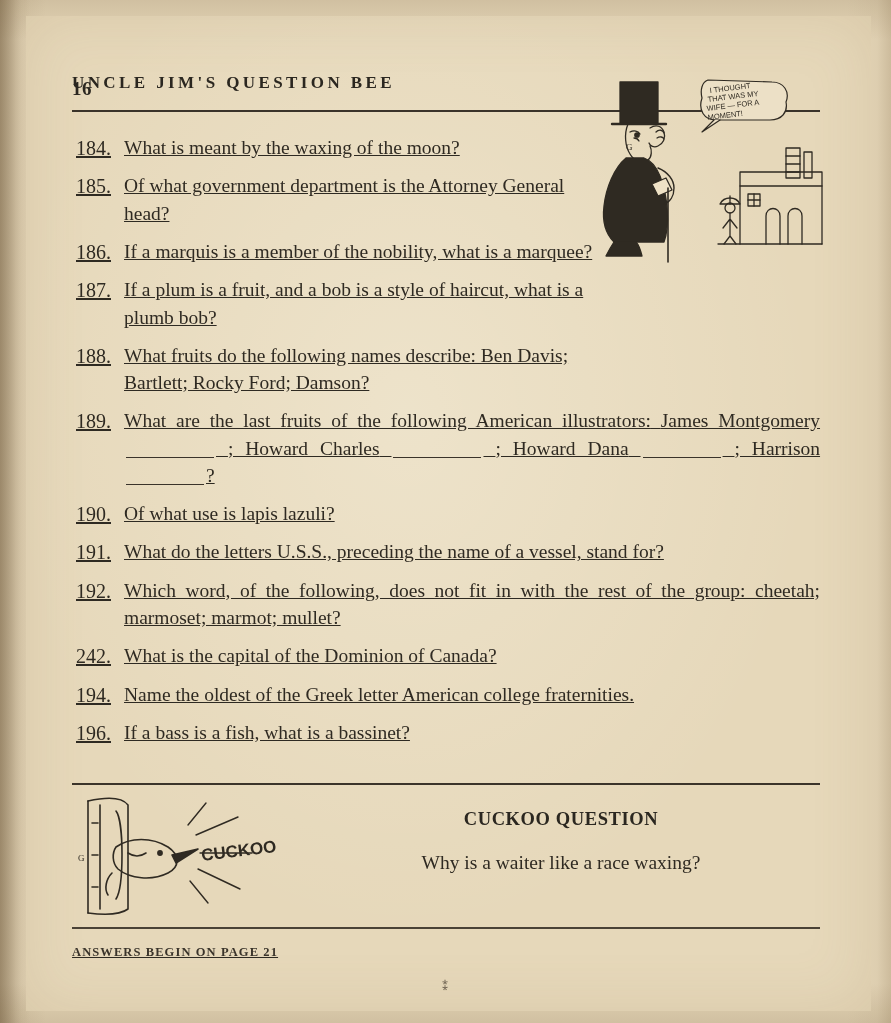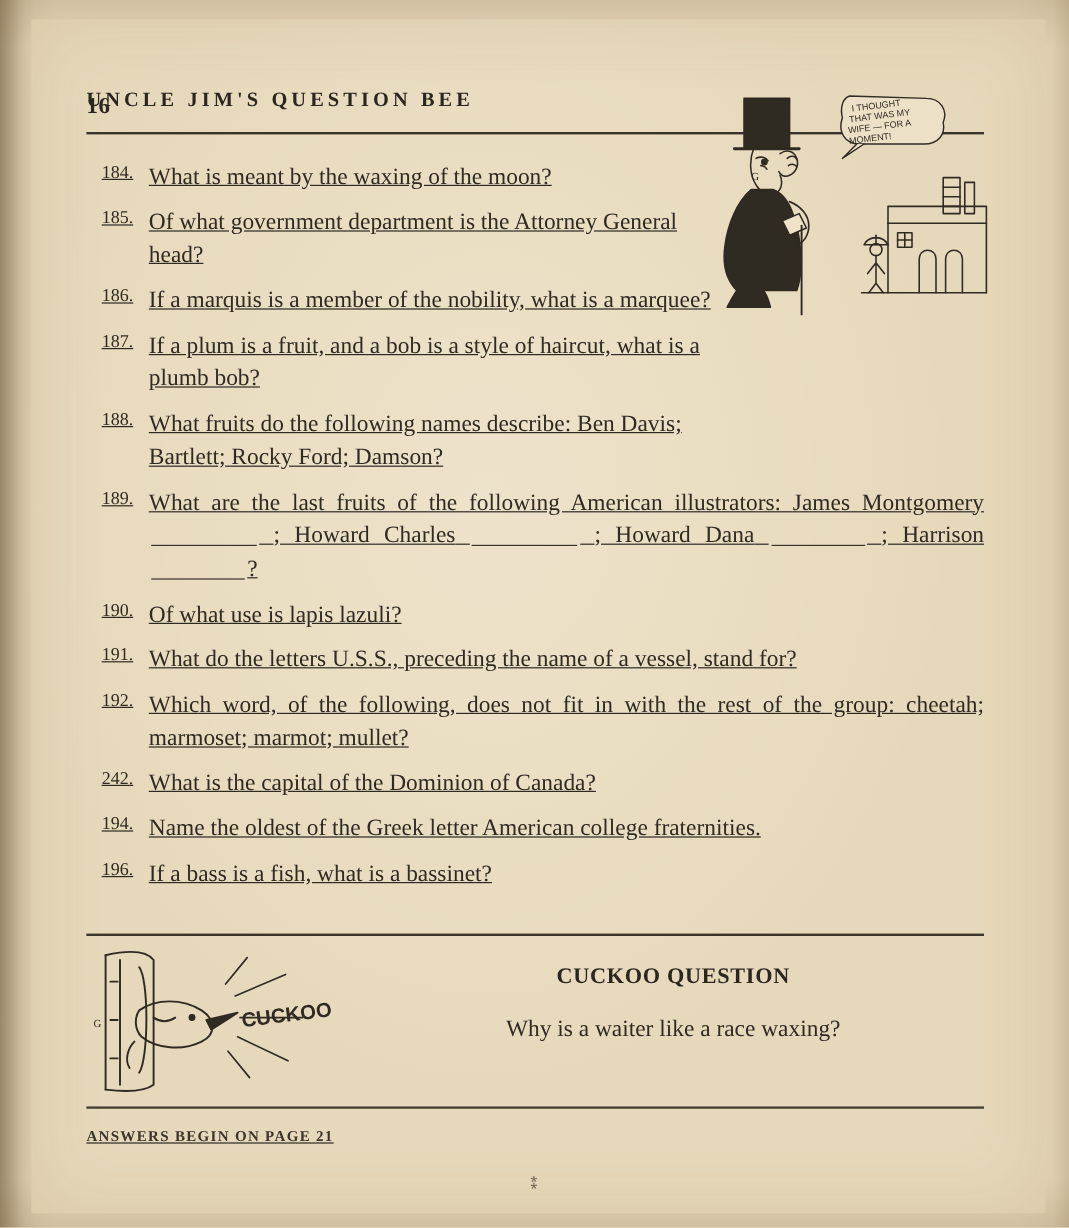--- a/index.html
+++ b/index.html
@@ -96,21 +96,21 @@
   .q {
     display: flex;
     align-items: flex-start;
     margin-bottom: 10px;
   }
   .q-num {
     width: 52px;
     flex: 0 0 52px;
     text-align: right;
     padding-right: 13px;
-    font-size: 15px;
+    font-size: 20px;
     color: #2f2a22;
     line-height: 1.42;
     box-sizing: border-box;
   }
   .q-text {
     font-size: 19.5px;
     line-height: 1.42;
     color: #2f2a22;
     flex: 1 1 auto;
   }

